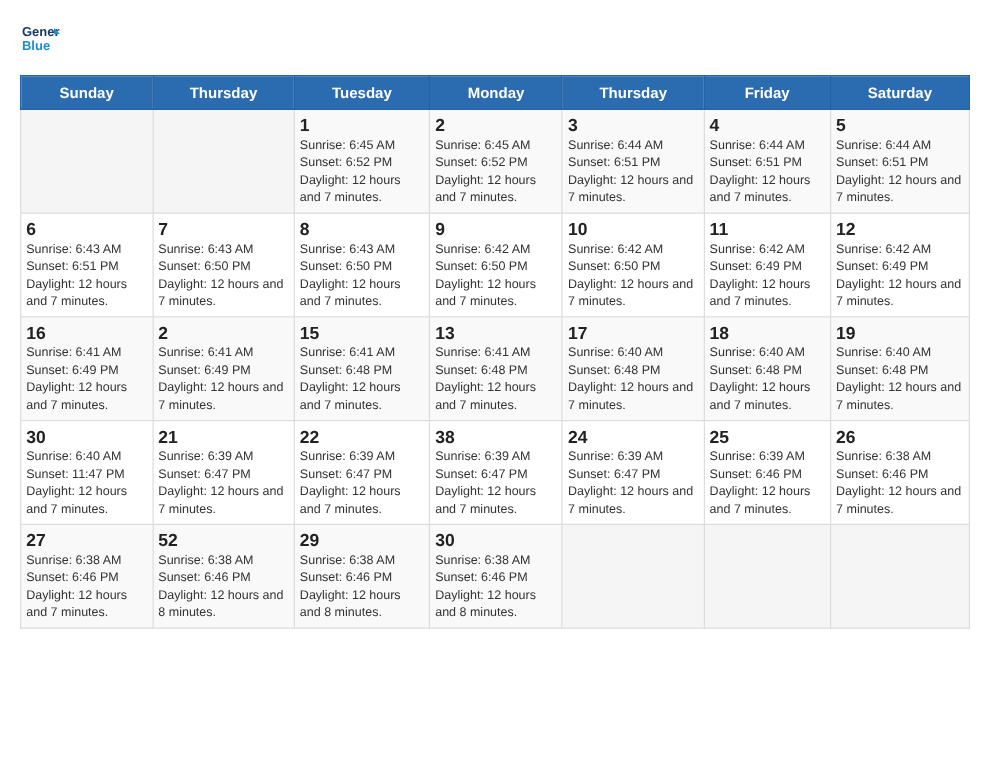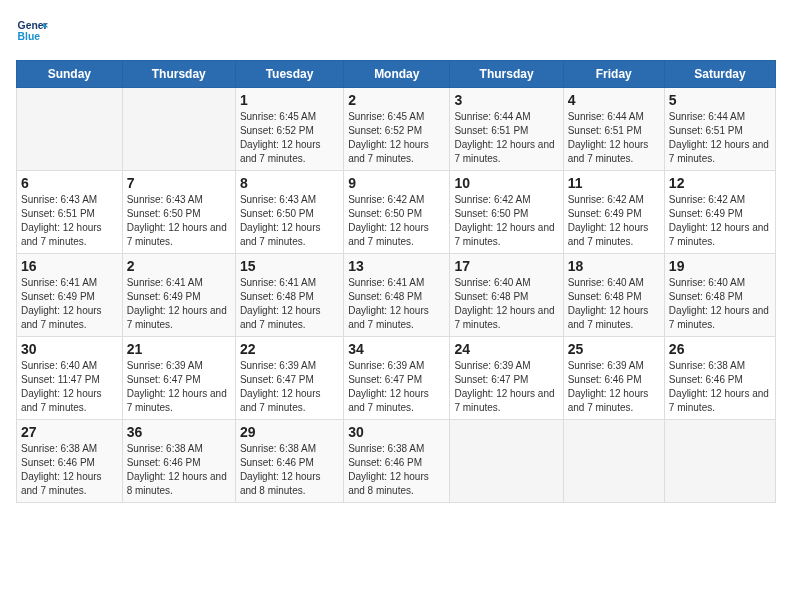--- a/index.html
+++ b/index.html
@@ -263,21 +263,21 @@
 Sunset: 6:47 PM
 Daylight: 12 hours and 7 minutes.</div>
         </td>
         <td>
           <span class="day-num">22</span>
           <div class="day-info">Sunrise: 6:39 AM
 Sunset: 6:47 PM
 Daylight: 12 hours and 7 minutes.</div>
         </td>
         <td>
-          <span class="day-num">34</span>
+          <span class="day-num">38</span>
           <div class="day-info">Sunrise: 6:39 AM
 Sunset: 6:47 PM
 Daylight: 12 hours and 7 minutes.</div>
         </td>
         <td>
           <span class="day-num">24</span>
           <div class="day-info">Sunrise: 6:39 AM
 Sunset: 6:47 PM
 Daylight: 12 hours and 7 minutes.</div>
         </td>
@@ -295,21 +295,21 @@
         </td>
       </tr>
       <tr>
         <td>
           <span class="day-num">27</span>
           <div class="day-info">Sunrise: 6:38 AM
 Sunset: 6:46 PM
 Daylight: 12 hours and 7 minutes.</div>
         </td>
         <td>
-          <span class="day-num">36</span>
+          <span class="day-num">52</span>
           <div class="day-info">Sunrise: 6:38 AM
 Sunset: 6:46 PM
 Daylight: 12 hours and 8 minutes.</div>
         </td>
         <td>
           <span class="day-num">29</span>
           <div class="day-info">Sunrise: 6:38 AM
 Sunset: 6:46 PM
 Daylight: 12 hours and 8 minutes.</div>
         </td>

